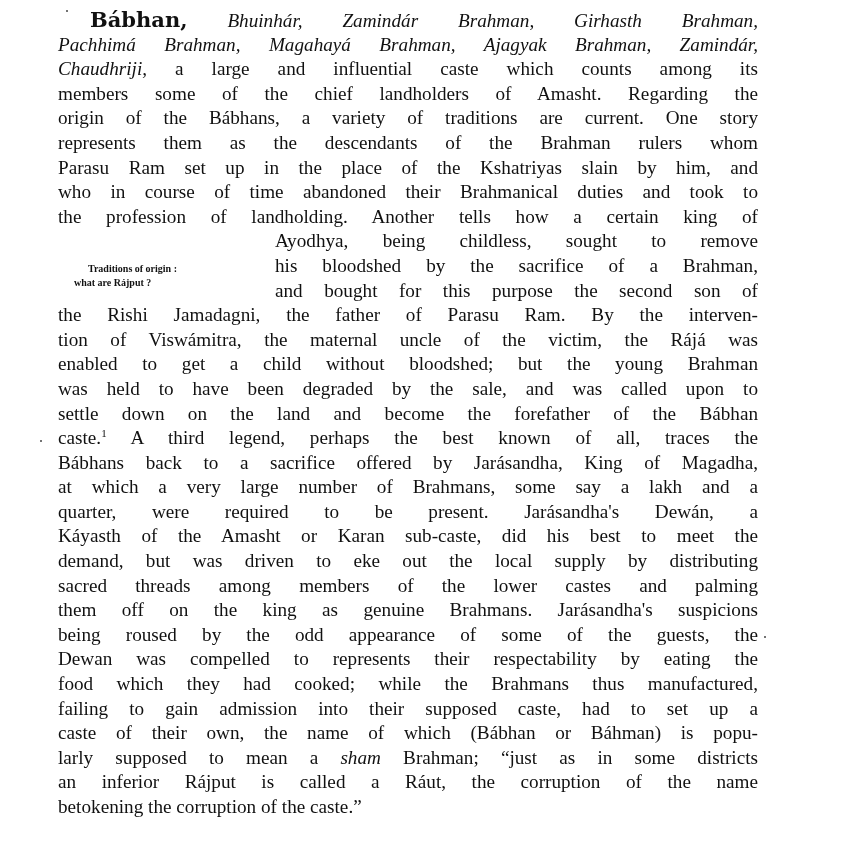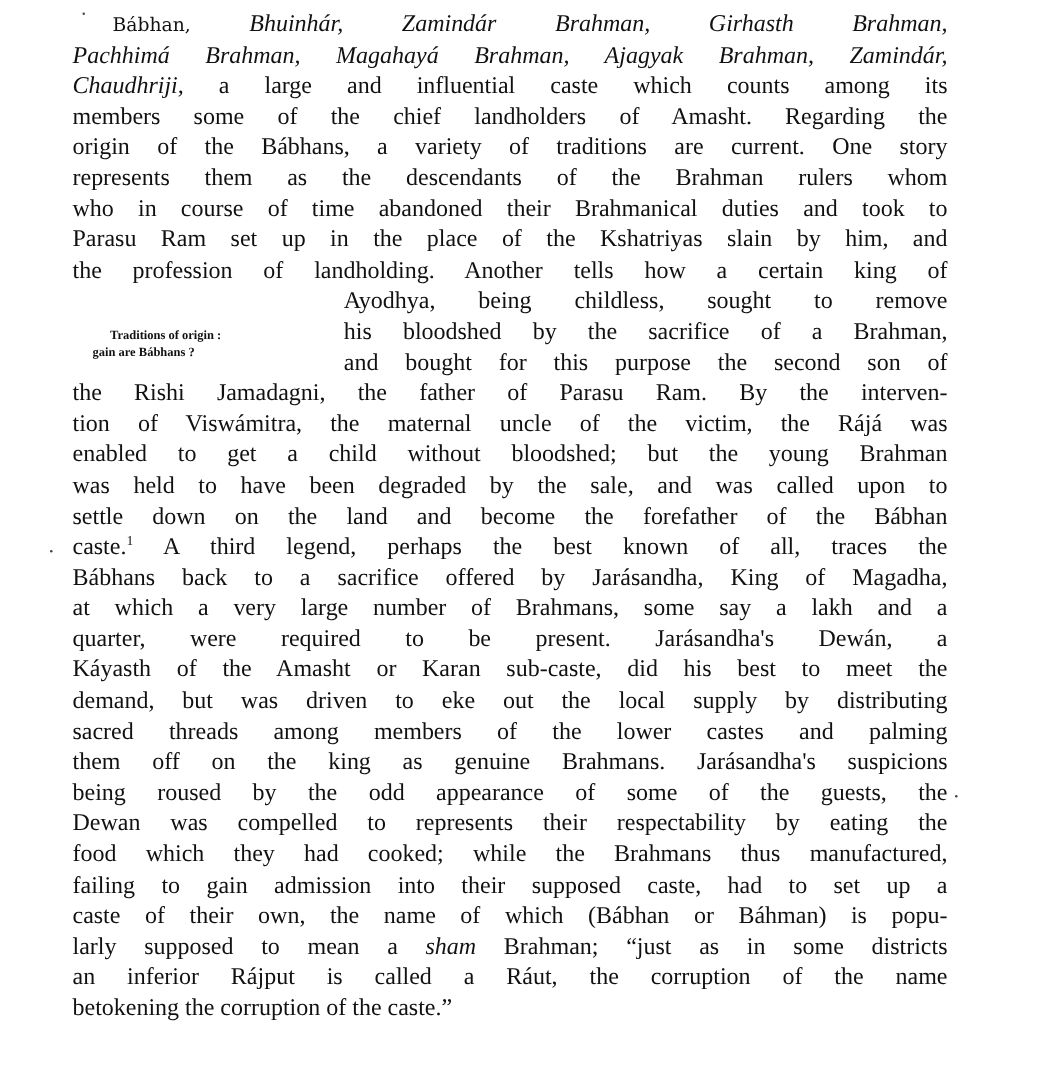--- a/index.html
+++ b/index.html
@@ -1,40 +1,40 @@
 <!DOCTYPE html>
 <html><head>
 <meta charset="utf-8">
 <style>
   html, body { margin:0; padding:0; background:#ffffff; }
   body { width:841px; height:855px; overflow:hidden; position:relative; color:#111; }
   .page { position:absolute; left:58px; top:8px; width:700px; font-family:"Liberation Serif","DejaVu Serif",serif; font-size:19.2px; line-height:24.6px; text-align:justify; }
   .line { display:block; white-space:nowrap; text-align:justify; text-align-last:justify; height:24.6px; }
   .line.last { text-align-last:left; }
   .indent { padding-left:32px; }
-  .headword { font-family:"DejaVu Serif",serif; font-weight:normal; font-size:15px; }
+  .headword { font-family:"DejaVu Serif",serif; font-weight:bold; font-size:21px; }
   .inner { padding-left:217px; }
   .side { position:absolute; left:74px; top:262px; font-size:10px; line-height:14px; font-weight:bold; font-family:"Liberation Serif",serif; width:190px; }
   .side .l1 { padding-left:14px; }
   i { font-style:italic; }
   sup { font-size:11px; line-height:0; }
   .dot { position:absolute; width:2px; height:2px; background:#444; border-radius:1px; }
 </style>
 </head>
 <body>
 
 <div class="page">
   <span class="line indent"><span class="headword">Bábhan,</span> <i>Bhuinhár, Zamindár Brahman, Girhasth Brahman,</i></span>
   <span class="line"><i>Pachhimá Brahman, Magahayá Brahman, Ajagyak Brahman, Zamindár,</i></span>
   <span class="line"><i>Chaudhriji,</i><span> a large and influential caste which counts among its</span></span>
   <span class="line">members some of the chief landholders of Amasht.  Regarding the</span>
   <span class="line">origin of the Bábhans, a variety of traditions are current.  One story</span>
   <span class="line">represents them as the descendants of the Brahman rulers whom</span>
+  <span class="line">Parasu Ram set up in the place of the Kshatriyas slain by him, and</span>
   <span class="line">who in course of time abandoned their Brahmanical duties and took to</span>
-  <span class="line">Parasu Ram set up in the place of the Kshatriyas slain by him, and</span>
   <span class="line">the profession of landholding.  Another tells how a certain king of</span>
   <span class="line inner">Ayodhya, being childless, sought to remove</span>
   <span class="line inner">his bloodshed by the sacrifice of a Brahman,</span>
   <span class="line inner">and bought for this purpose the second son of</span>
   <span class="line">the Rishi Jamadagni, the father of Parasu Ram.  By the interven-</span>
   <span class="line">tion of Viswámitra, the maternal uncle of the victim, the Rájá was</span>
   <span class="line">enabled to get a child without bloodshed; but the young Brahman</span>
   <span class="line">was held to have been degraded by the sale, and was called upon to</span>
   <span class="line">settle down on the land and become the forefather of the Bábhan</span>
   <span class="line"><span>caste.</span><sup>1</sup><span>  A third legend, perhaps the best known of all, traces the</span></span>
@@ -50,18 +50,18 @@
   <span class="line">food which they had cooked; while the Brahmans thus manufactured,</span>
   <span class="line">failing to gain admission into their supposed caste, had to set up a</span>
   <span class="line">caste of their own, the name of which (Bábhan or Báhman) is popu-</span>
   <span class="line"><span>larly supposed to mean a </span><i>sham</i><span> Brahman; “just as in some districts</span></span>
   <span class="line">an inferior Rájput is called a Ráut, the corruption of the name</span>
   <span class="line last">betokening the corruption of the caste.”</span>
 </div>
 
 <div class="side">
   <div class="l1">Traditions  of  origin :</div>
-  <div>gain are Bábhans ?</div>
+  <div>what are Rájput ?</div>
 </div>
 
 <div class="dot" style="left:66px;top:10px"></div>
 <div class="dot" style="left:40px;top:440px"></div>
 <div class="dot" style="left:764px;top:636px"></div>
 
 </body></html>

